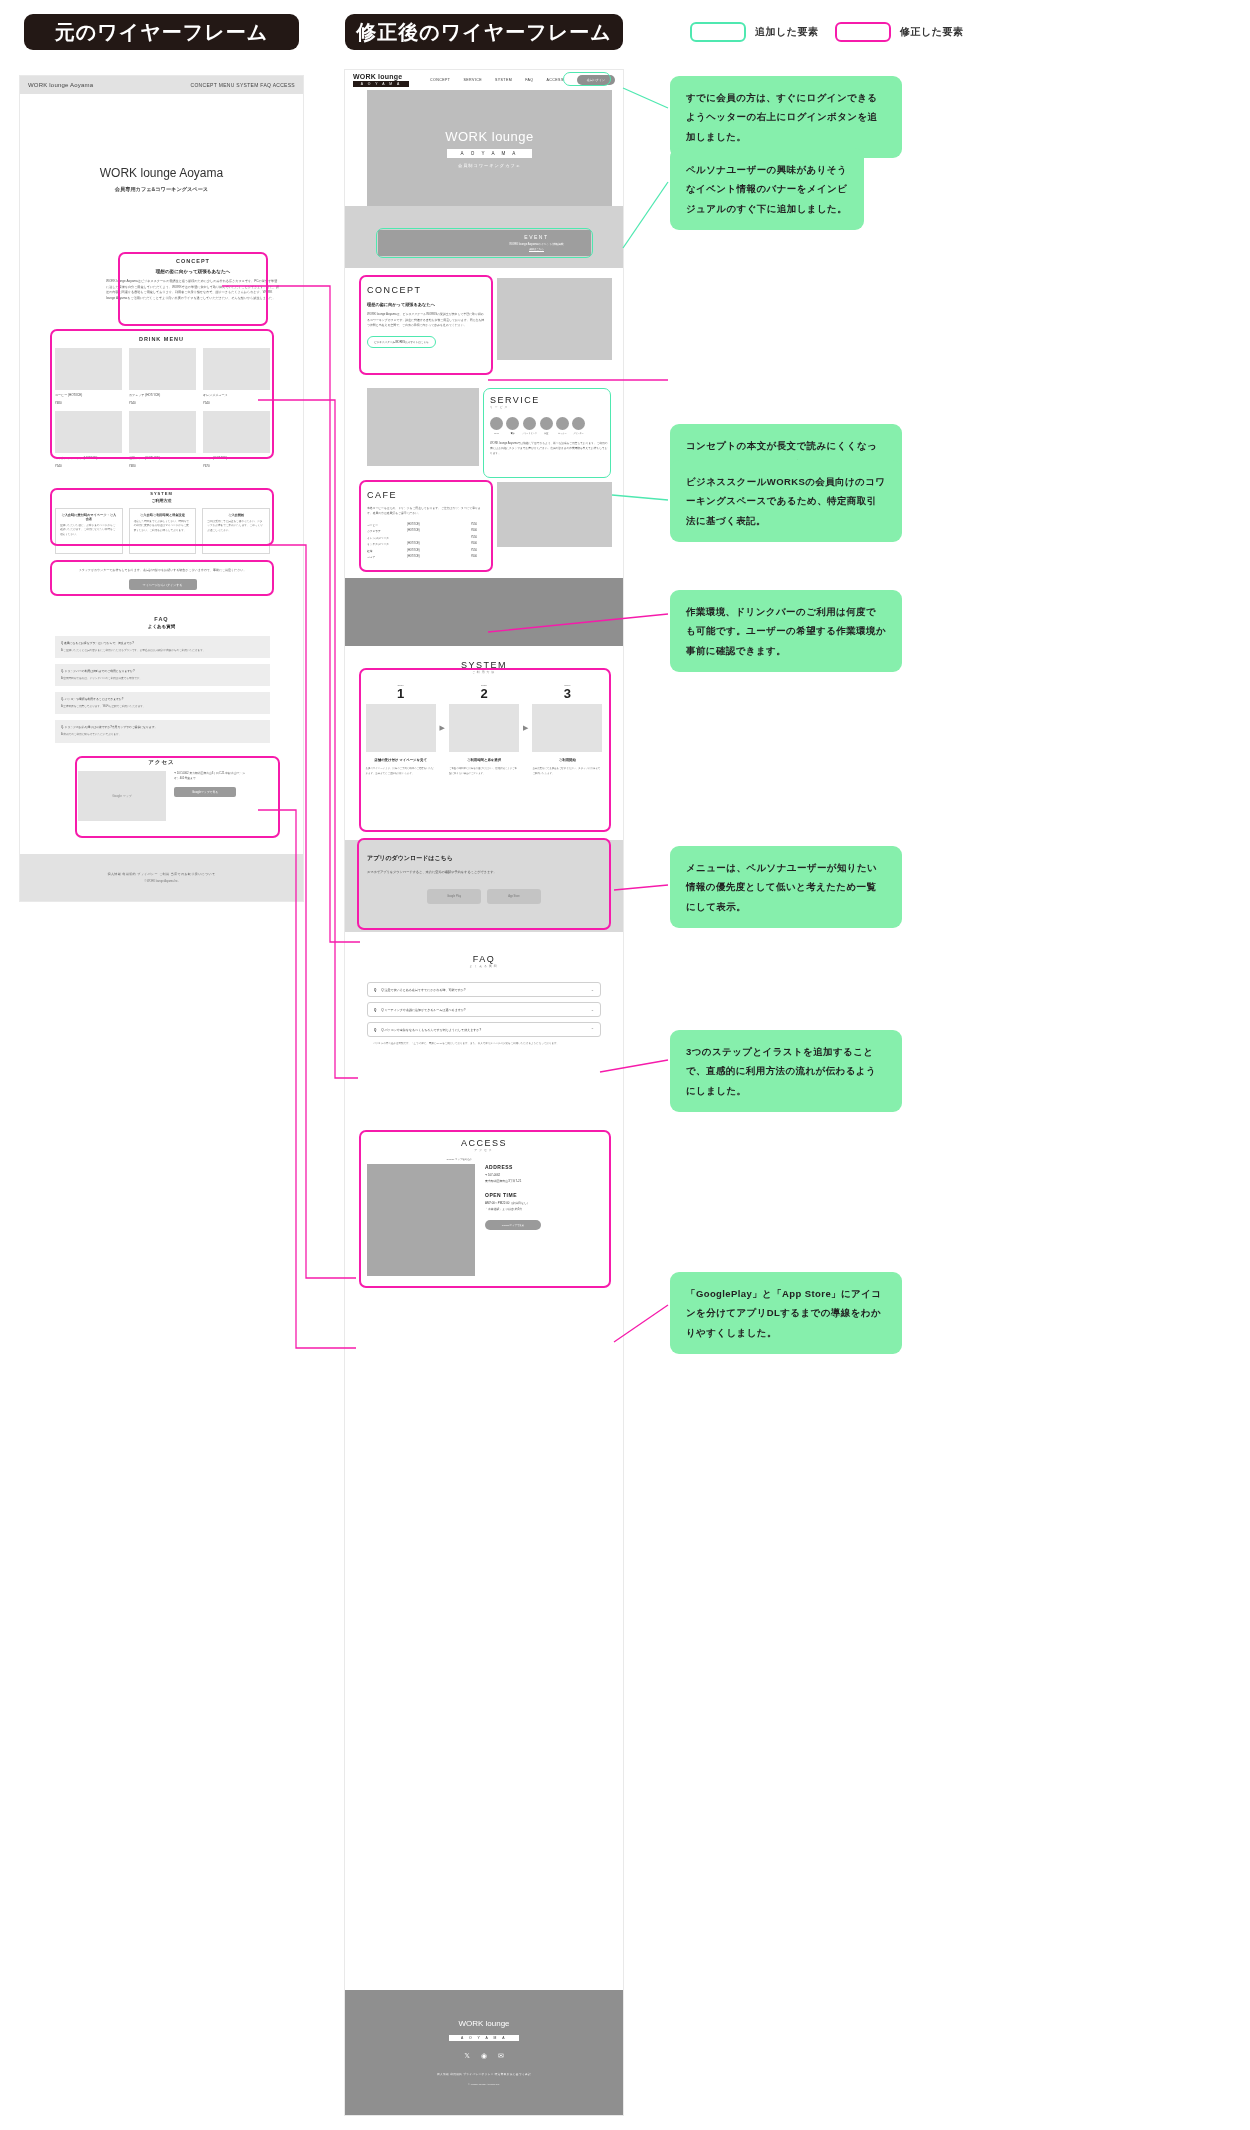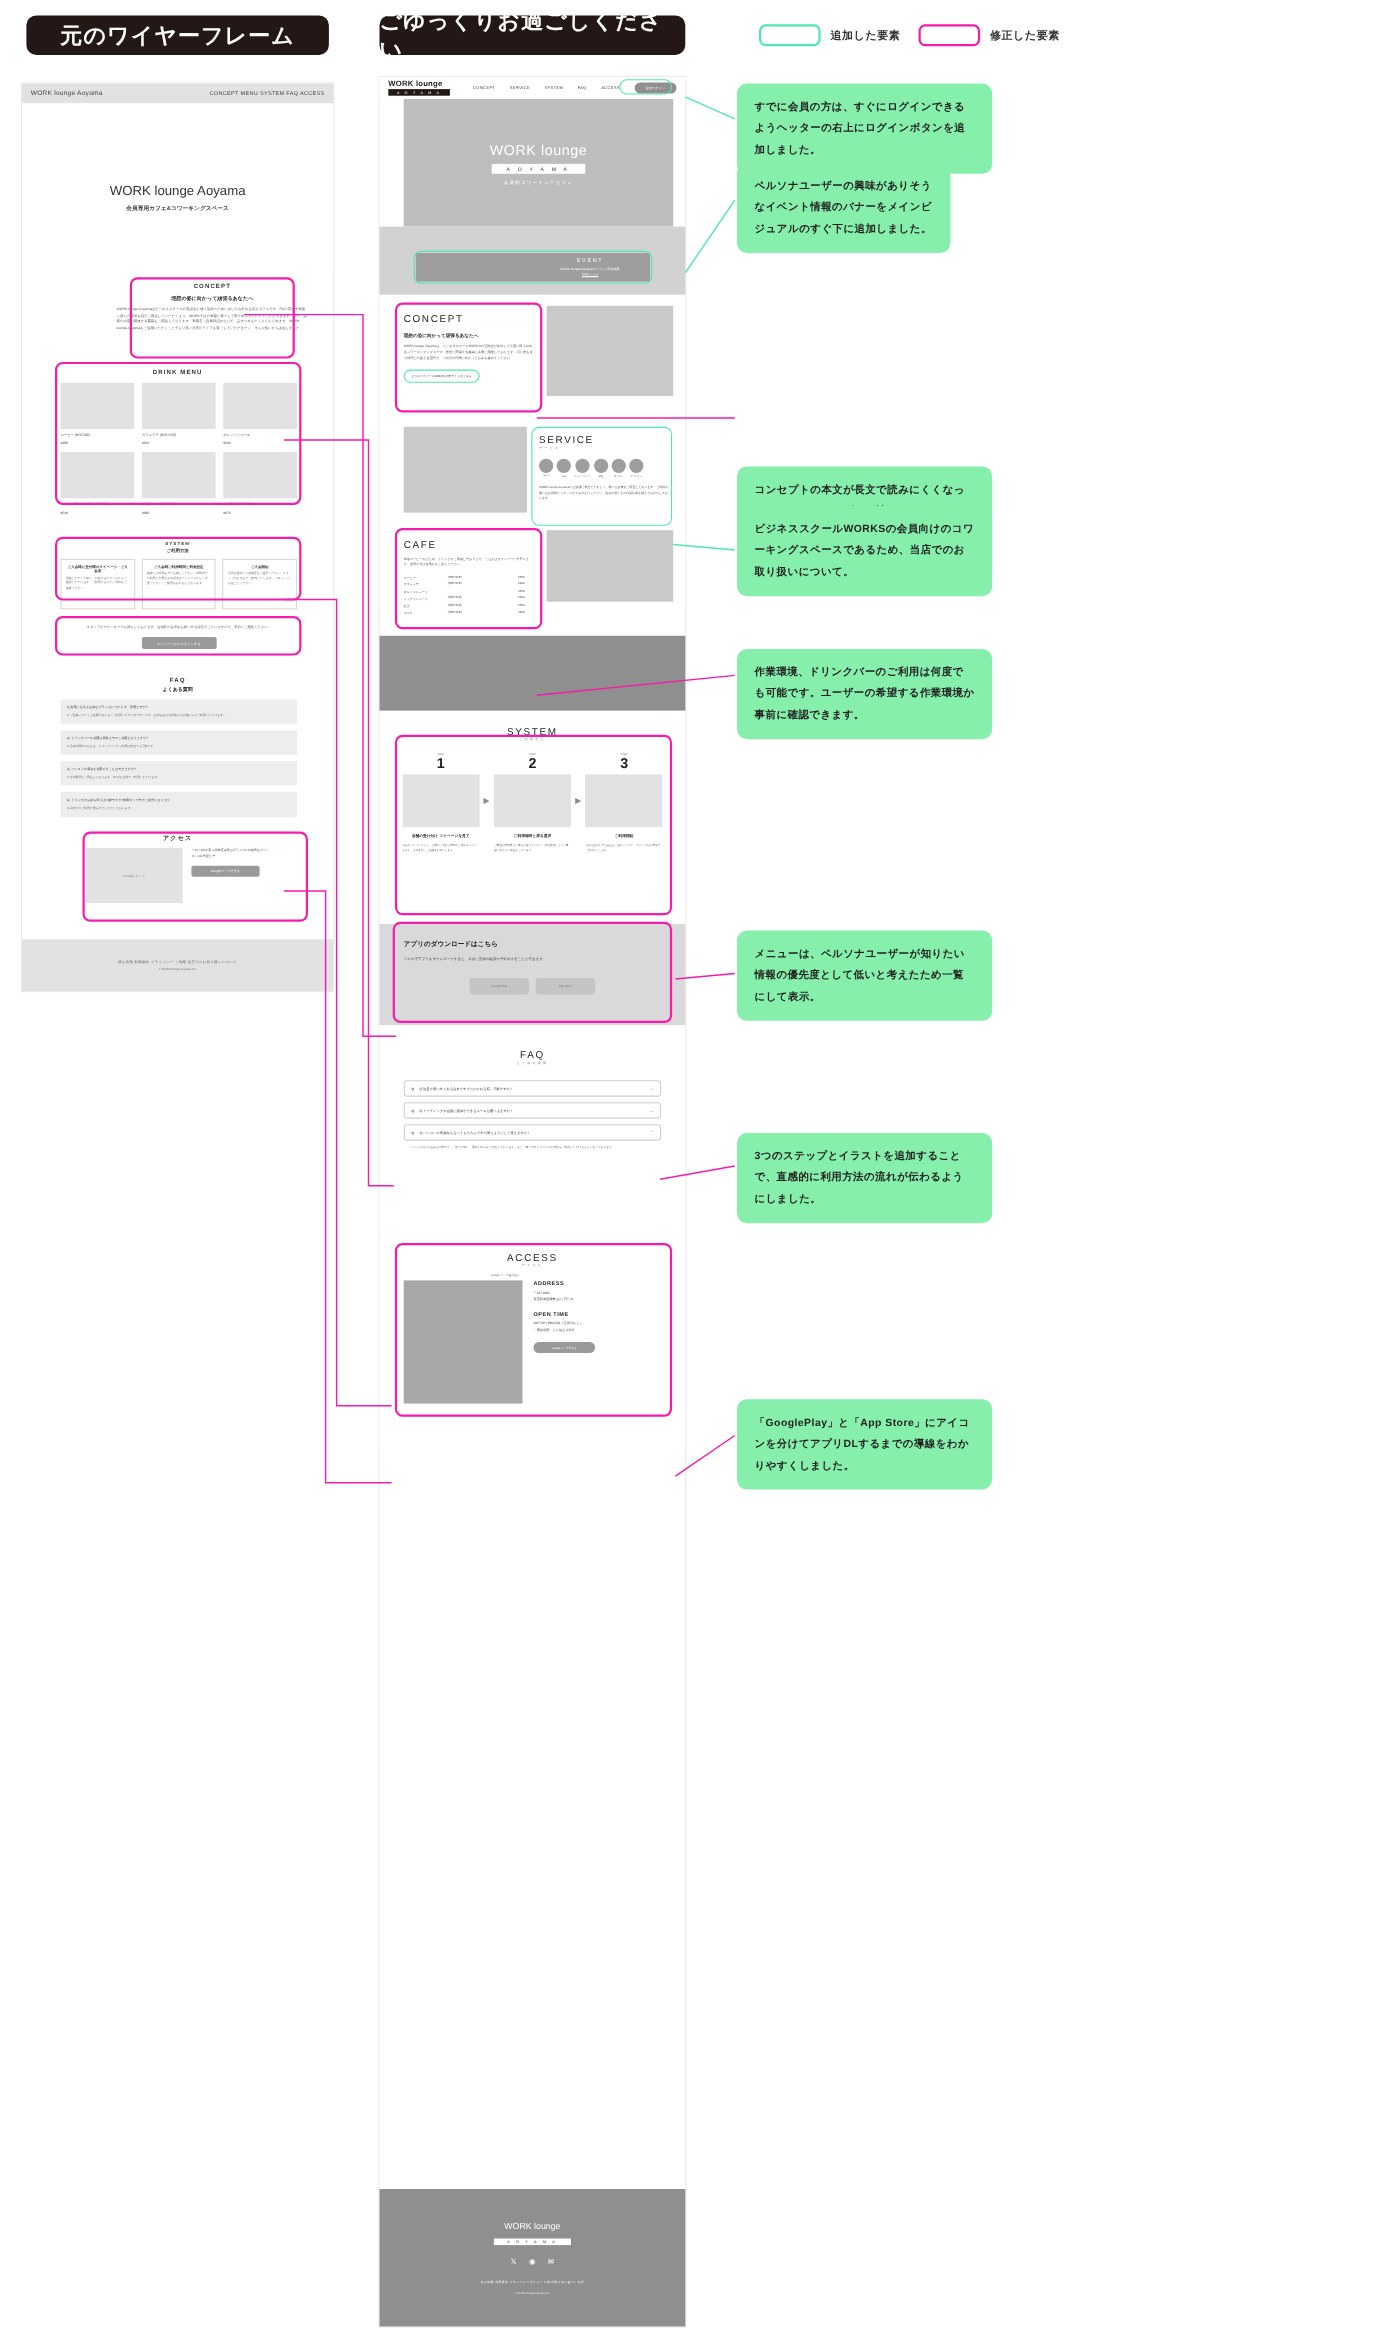--- a/index.html
+++ b/index.html
@@ -234,21 +234,21 @@
 
   
   #overlay { position: absolute; left: 0; top: 0; width: 1250px; height: 2130px; pointer-events: none; }
 </style>
 </head>
 <body>
 
 <div class="canvas">
 
   <div class="title-pill" id="pill-left">元のワイヤーフレーム</div>
-  <div class="title-pill" id="pill-right">ごゆっくりお過ごしください</div>
+  <div class="title-pill" id="pill-right">修正後のワイヤーフレーム</div>
 
   <div class="legend" id="legend-added">
     <div class="legend-swatch sw-added"></div>
     <span class="legend-label">追加した要素</span>
   </div>
   <div class="legend" id="legend-modified">
     <div class="legend-swatch sw-modified"></div>
     <span class="legend-label">修正した要素</span>
   </div>
 
@@ -594,21 +594,21 @@
         <span class="r-soc">✉</span>
       </div>
       <div id="r-fnav">個人情報 利用規約 プライバシーポリシー 特定商取引法に基づく表記</div>
       <div id="r-fcopy">© WORK lounge Aoyama Inc.</div>
     </div>
   </div>
 
   <div class="note" id="note-1">すでに会員の方は、すぐにログインできるようヘッターの右上にログインボタンを追加しました。</div>
   <div class="note" id="note-2">ペルソナユーザーの興味がありそうなイベント情報のバナーをメインビジュアルのすぐ下に追加しました。</div>
   <div class="note" id="note-3">コンセプトの本文が長文で読みにくくなっていたため、ユーザーが読みやすいように重要な部分をまとめて、文章量を調整するよう修正しました。</div>
-  <div class="note" id="note-4">ビジネススクールWORKSの会員向けのコワーキングスペースであるため、当店でのお取り扱いについて。</div>
+  <div class="note" id="note-4">ビジネススクールWORKSの会員向けのコワーキングスペースであるため、特定商取引法に基づく表記。</div>
   <div class="note" id="note-5">作業環境、ドリンクバーのご利用は何度でも可能です。ユーザーの希望する作業環境か事前に確認できます。</div>
   <div class="note" id="note-6">メニューは、ペルソナユーザーが知りたい情報の優先度として低いと考えたため一覧にして表示。</div>
   <div class="note" id="note-7">3つのステップとイラストを追加することで、直感的に利用方法の流れが伝わるようにしました。</div>
   <div class="note" id="note-8">「GooglePlay」と「App Store」にアイコンを分けてアプリDLするまでの導線をわかりやすくしました。</div>
 
   <svg id="overlay">
 
     <path d="M623 88 L668 108" stroke="#4fe8b0" stroke-width="1.3" fill="none"></path>
     <path d="M623 248 L668 182" stroke="#4fe8b0" stroke-width="1.3" fill="none"></path>
     <path d="M612 495 L668 500" stroke="#4fe8b0" stroke-width="1.3" fill="none"></path>

